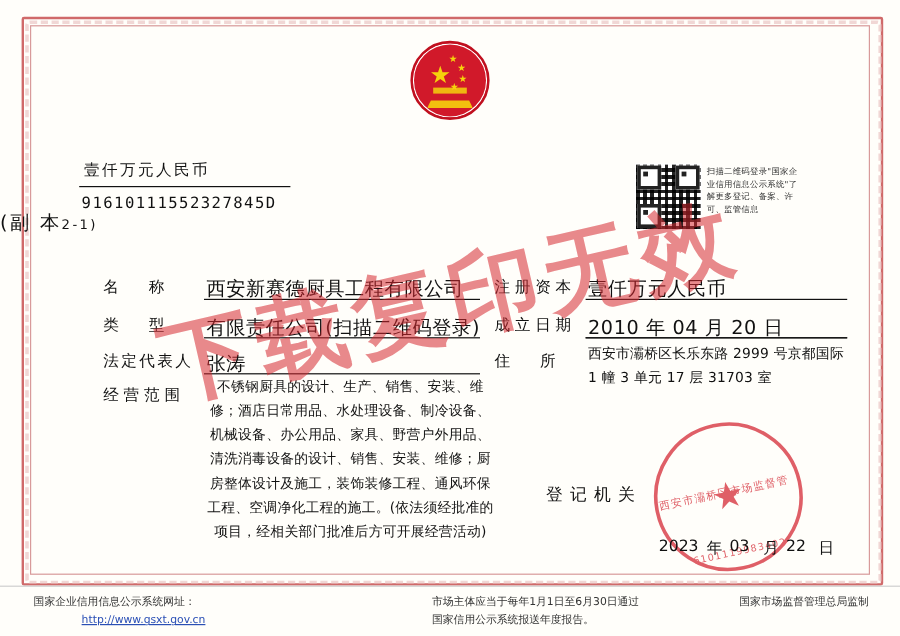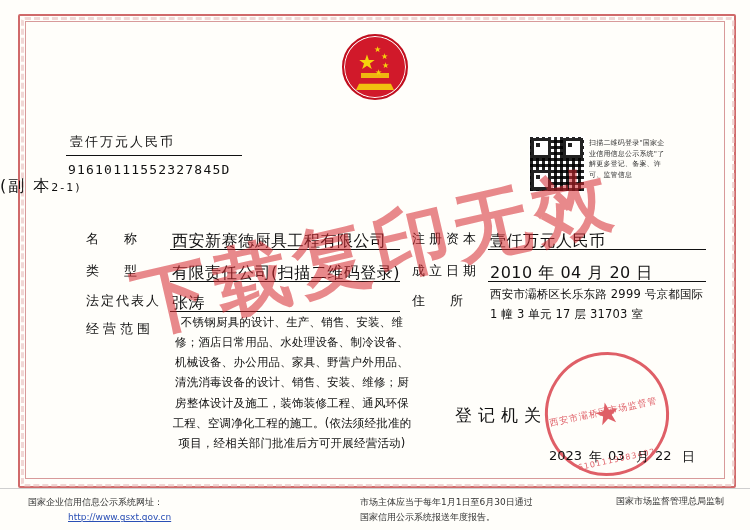--- a/index.html
+++ b/index.html
@@ -106,21 +106,21 @@
     position:absolute;left:172px;top:312px;width:240px;font-size:11.5px;color:#111;
     line-height:1.75;letter-spacing:.2px;text-align:center;
   }
   .addr-val{
     position:absolute;left:490px;top:284px;width:215px;font-size:11.5px;color:#111;
     line-height:1.75;letter-spacing:.2px;
   }
 
   
   .registry{
-    position:absolute;left:455px;top:404px;font-size:17px;color:#111;letter-spacing:6px;
+    position:absolute;left:455px;top:404px;font-size:14px;color:#111;letter-spacing:6px;
   }
   .date-line{position:absolute;top:448px;font-size:13px;color:#111;margin-left:19px;}
   .d-year{left:530px;}
   .d-y{left:570px;}
   .d-mon{left:589px;}
   .d-m{left:617px;}
   .d-day{left:636px;}
   .d-d{left:663px;}
 
   

